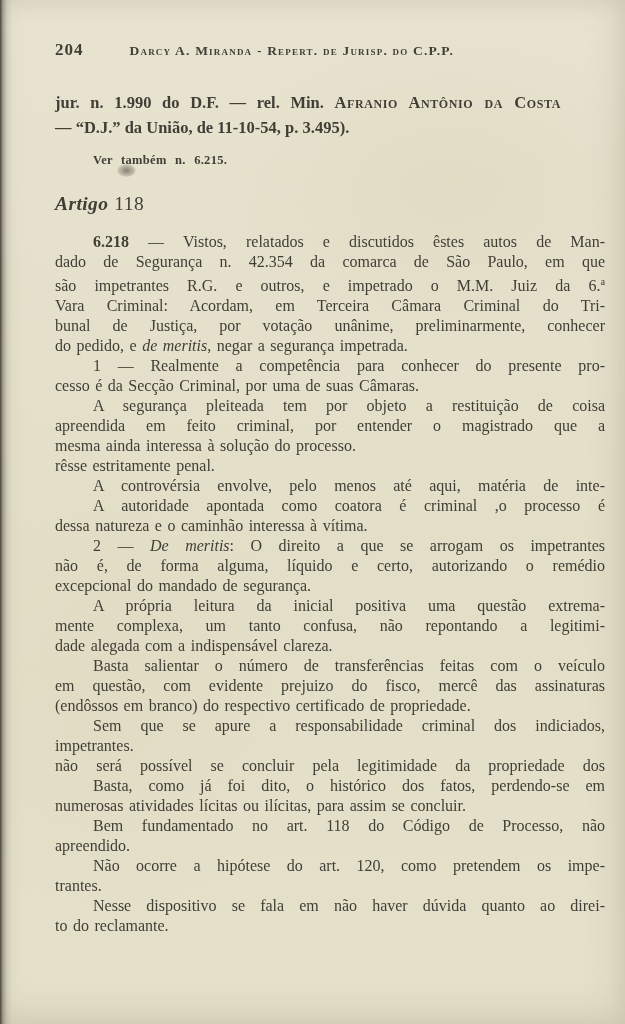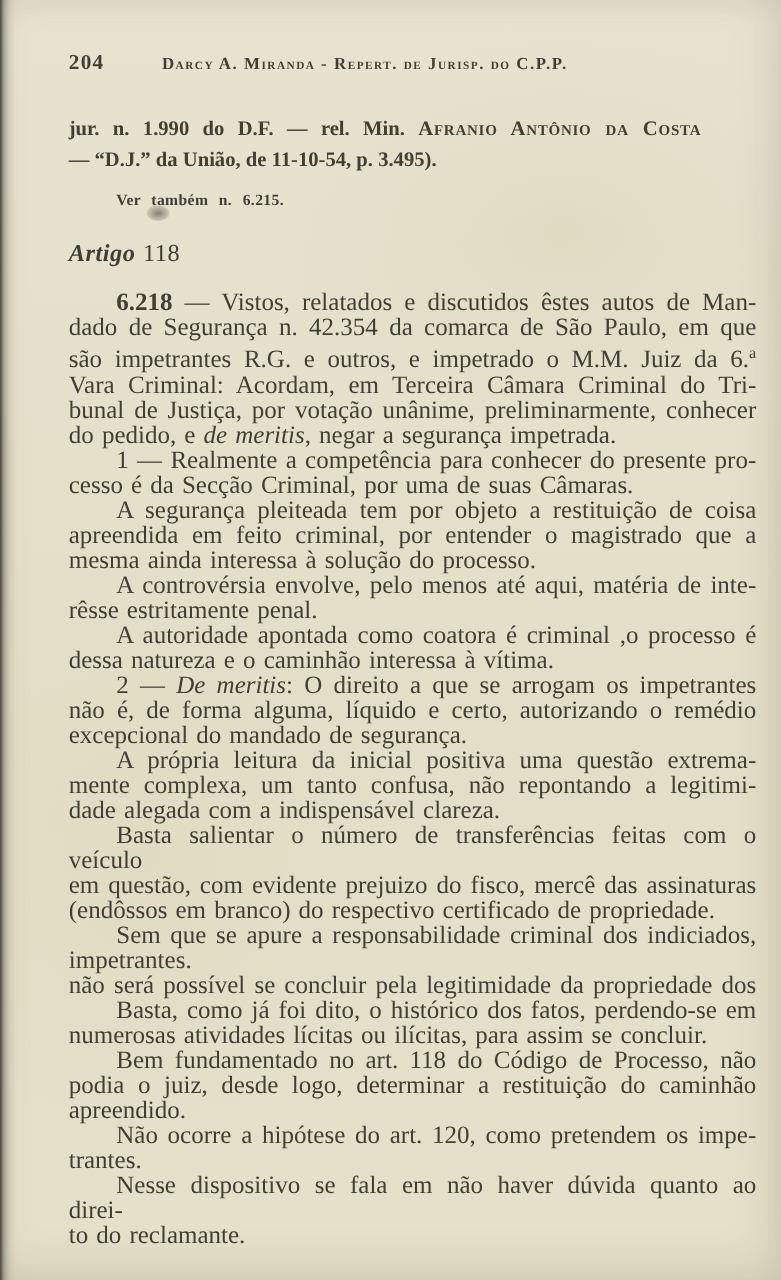--- a/index.html
+++ b/index.html
@@ -48,21 +48,21 @@
     margin-top:13px;margin-left:38px;
     font-size:12.5px;word-spacing:5px;letter-spacing:.3px;font-weight:600;
   }
   
   .artigo{
     margin:25px 0 0 0;
     font-size:19.5px;font-weight:400;letter-spacing:.4px;
   }
   .artigo em{font-style:italic;font-weight:700;margin-right:6px;}
   
-  .bodytext{margin-top:17px;font-size:20px;line-height:20px;word-spacing:1.5px;}
+  .bodytext{margin-top:17px;font-size:16px;line-height:20px;word-spacing:1.5px;}
   .line{text-align:justify;text-align-last:justify;}
   .line.last{text-align:center;text-align-last:left;}
   .line.ind{text-indent:38px;}
   .b{font-weight:700;}
   .i{font-style:italic;margin-top:41px;}
   .sc{font-variant:small-caps;letter-spacing:.6px;}
   .sup{vertical-align:super;font-size:.65em;}
   
   .ink-smudge{
     position:absolute;left:117px;top:164px;width:19px;height:13px;
@@ -98,40 +98,39 @@
         <div class="line"><span>dado de Segurança n. 42.354 da comarca de São Paulo, em que</span></div>
         <div class="line"><span>são impetrantes R.G. e outros, e impetrado o M.M. Juiz da 6.</span><span class="sup">a</span></div>
         <div class="line"><span>Vara Criminal: Acordam, em Terceira Câmara Criminal do Tri-</span></div>
         <div class="line"><span>bunal de Justiça, por votação unânime, preliminarmente, conhecer</span></div>
         <div class="line last"><span>do pedido, e </span><span class="i">de meritis</span><span>, negar a segurança impetrada.</span></div>
         <div class="line ind"><span>1 — Realmente a competência para conhecer do presente pro-</span></div>
         <div class="line last"><span>cesso é da Secção Criminal, por uma de suas Câmaras.</span></div>
         <div class="line ind"><span>A segurança pleiteada tem por objeto a restituição de coisa</span></div>
         <div class="line"><span>apreendida em feito criminal, por entender o magistrado que a</span></div>
         <div class="line last"><span>mesma ainda interessa à solução do processo.</span></div>
+        <div class="line last"><span>rêsse estritamente penal.</span></div>
         <div class="line ind"><span>A controvérsia envolve, pelo menos até aqui, matéria de inte-</span></div>
-        <div class="line last"><span>rêsse estritamente penal.</span></div>
         <div class="line ind"><span>A autoridade apontada como coatora é criminal ,o processo é</span></div>
         <div class="line last"><span>dessa natureza e o caminhão interessa à vítima.</span></div>
         <div class="line ind"><span>2 — </span><span class="i">De meritis</span><span>: O direito a que se arrogam os impetrantes</span></div>
         <div class="line"><span>não é, de forma alguma, líquido e certo, autorizando o remédio</span></div>
         <div class="line last"><span>excepcional do mandado de segurança.</span></div>
         <div class="line ind"><span>A própria leitura da inicial positiva uma questão extrema-</span></div>
         <div class="line"><span>mente complexa, um tanto confusa, não repontando a legitimi-</span></div>
         <div class="line last"><span>dade alegada com a indispensável clareza.</span></div>
         <div class="line ind"><span>Basta salientar o número de transferências feitas com o veículo</span></div>
         <div class="line"><span>em questão, com evidente prejuizo do fisco, mercê das assinaturas</span></div>
         <div class="line last"><span>(endôssos em branco) do respectivo certificado de propriedade.</span></div>
         <div class="line ind"><span>Sem que se apure a responsabilidade criminal dos indiciados,</span></div>
         <div class="line last"><span>impetrantes.</span></div>
         <div class="line"><span>não será possível se concluir pela legitimidade da propriedade dos</span></div>
         <div class="line ind"><span>Basta, como já foi dito, o histórico dos fatos, perdendo-se em</span></div>
         <div class="line last"><span>numerosas atividades lícitas ou ilícitas, para assim se concluir.</span></div>
         <div class="line ind"><span>Bem fundamentado no art. 118 do Código de Processo, não</span></div>
-        <div class="line"><span>podia o juiz, desde logo, determinar a restituição do caminhão</span></div>
         <div class="line last"><span>apreendido.</span></div>
         <div class="line ind"><span>Não ocorre a hipótese do art. 120, como pretendem os impe-</span></div>
         <div class="line last"><span>trantes.</span></div>
         <div class="line ind"><span>Nesse dispositivo se fala em não haver dúvida quanto ao direi-</span></div>
         <div class="line last"><span>to do reclamante.</span></div>
       </div>
 
   </div>
 
   <div class="ink-smudge"></div>

